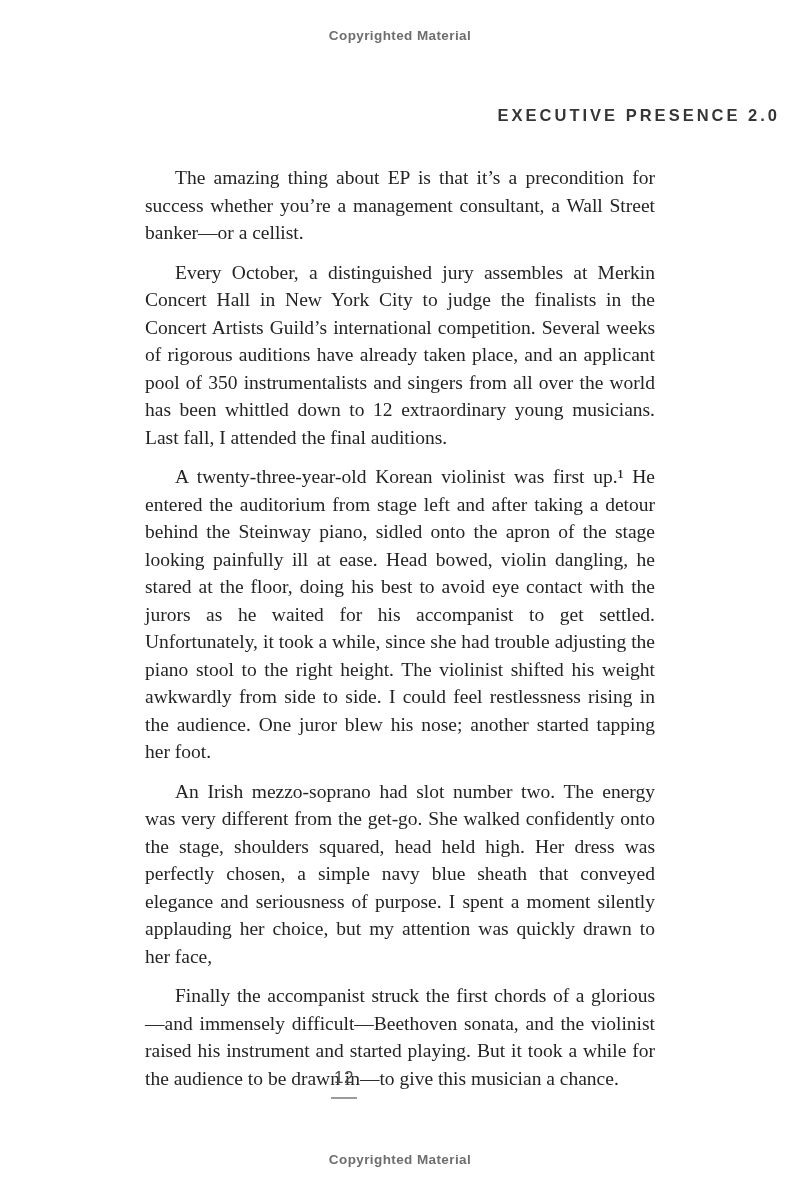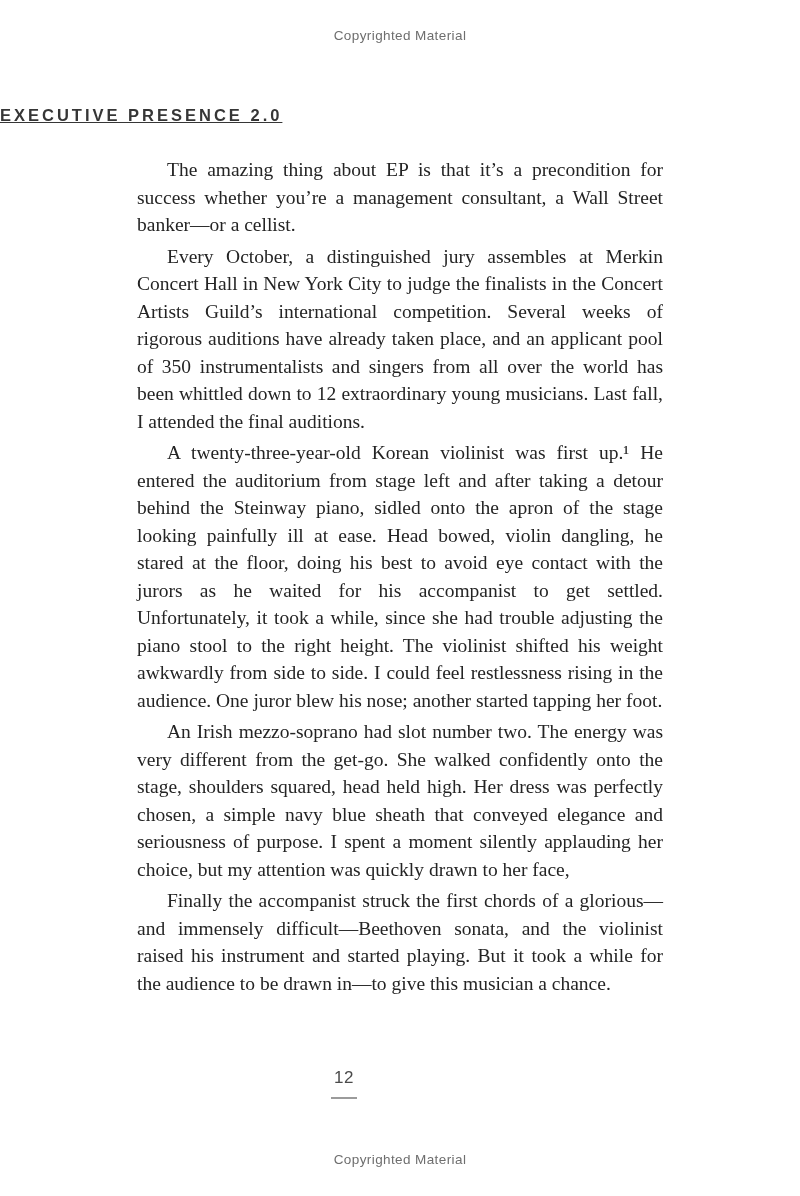--- a/index.html
+++ b/index.html
@@ -11,52 +11,51 @@
     font-family: "Liberation Serif", serif;
     overflow: hidden;
   }
   .notice {
     position: absolute;
     left: 0;
     width: 800px;
     text-align: center;
     font-family: "Liberation Sans", sans-serif;
     font-size: 13.5px;
-    font-weight: normal;
+    font-weight: bold;
     letter-spacing: 0.4px;
     color: #6e6e6e;
   }
   .notice-top { top: 28px; }
   .notice-bottom { top: 1152px; }
   .chapter-title {
     position: absolute;
     top: 106px;
     left: 0;
     width: 780px;
-    text-align: left;
+    text-align: right;
     font-family: "Liberation Sans", sans-serif;
     font-size: 16.5px;
     font-weight: bold;
     letter-spacing: 3px;
     color: #363636;
-    text-decoration: underline;
   }
   .body-text {
     position: absolute;
     top: 152px;
     left: 133px;
     width: 534px;
     color: #242424;
     font-size: 19.5px;
     line-height: 27.5px;
     text-align: justify;
   }
   .body-text p {
     text-indent: 30px;
-    margin: 4px;
+    margin: 12px;
   }
   .folio {
     position: absolute;
     top: 1068px;
     left: 0;
     width: 688px;
     text-align: center;
   }
   .folio .num {
     font-family: "Liberation Sans", sans-serif;

